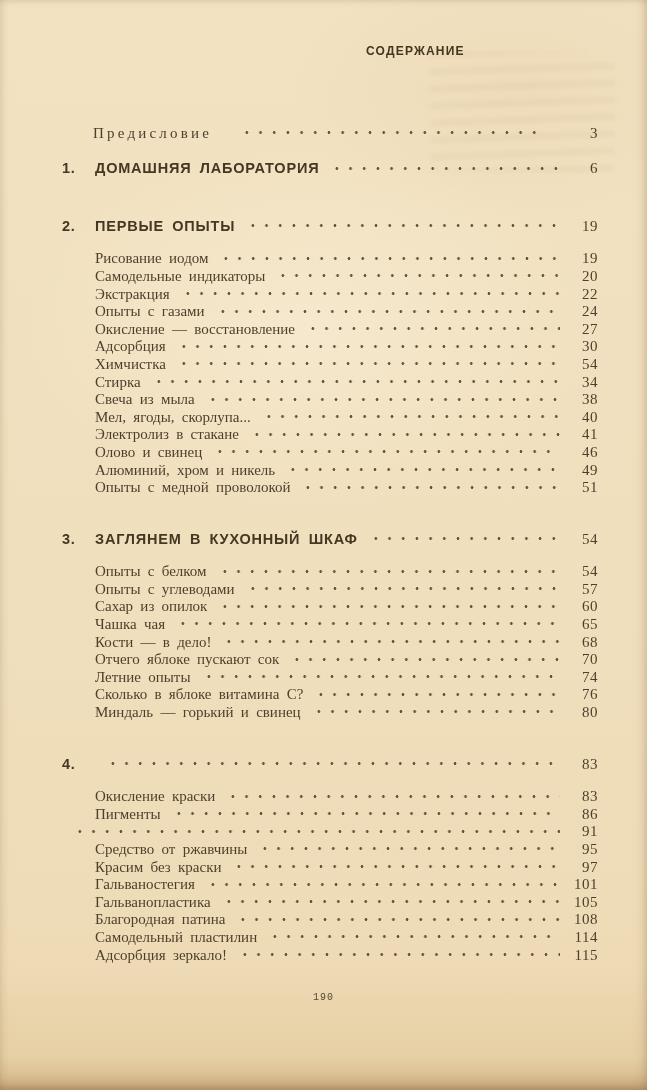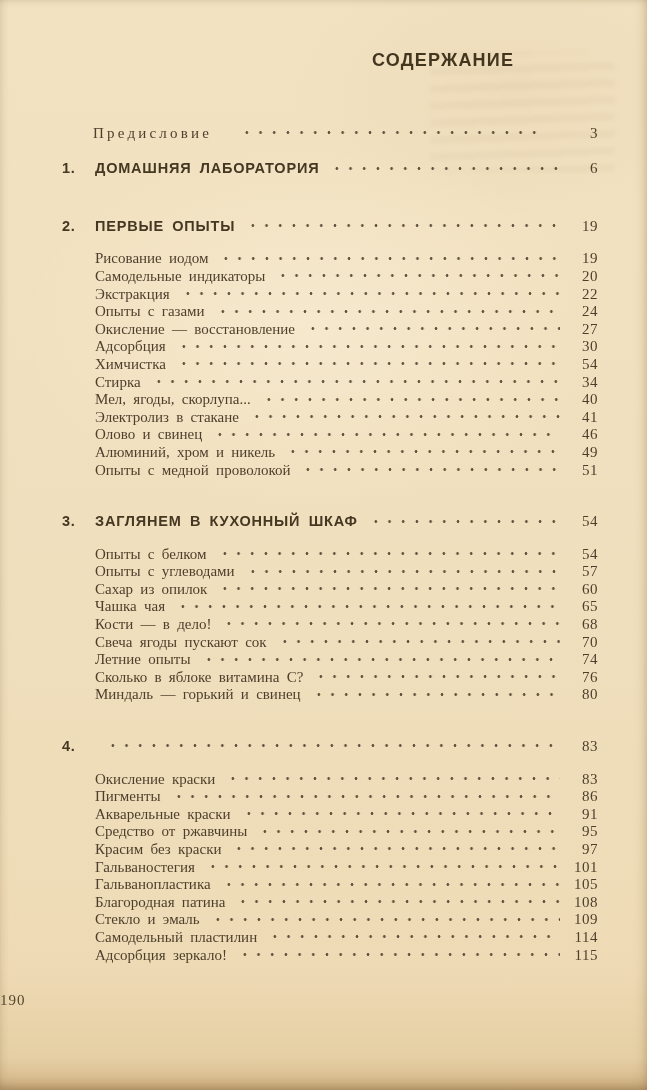--- a/index.html
+++ b/index.html
@@ -39,23 +39,23 @@
       rgba(130,105,75,0.10) 0px, rgba(130,105,75,0.10) 6px,
       rgba(130,105,75,0) 6px, rgba(130,105,75,0) 17px);
     filter: blur(2px);
     opacity: 0.55;
     pointer-events: none;
   }
   .toc-title {
     position: absolute;
     top: 40px;
     left: 362px;
-    margin: 10px;
+    margin: 4px;
     font-family: "Liberation Sans", sans-serif;
-    font-size: 18px;
+    font-size: 12px;
     font-weight: bold;
     letter-spacing: 1.2px;
     color: #42361f;
   }
   .content {
     position: absolute;
     top: 120px;
     left: 62px;
     width: 536px;
   }
@@ -112,24 +112,25 @@
   }
   .mt-ch1 { margin-top: 18px; }
   .mt-ch  { margin-top: 34px; }
   .mt-ch2 { margin-top: 40px; }
   .items  { margin-top: 15px; }
   .folio {
     position: absolute;
     top: 992px;
     left: 0;
     width: 100%;
-    text-align: left;
-    font-size: 15px;
+    text-align: center;
+    font-size: 10px;
     letter-spacing: 1px;
     color: #55462f;
+    font-family: Liberation Mono, monospace;
   }
 </style>
 </head>
 <body>
 
 <div class="page">
   <div class="bleed"></div>
 
   <h1 class="toc-title">СОДЕРЖАНИЕ</h1>
 
@@ -189,20 +190,25 @@
           <span class="etitle">Химчистка</span>
           <span class="dots"></span>
           <span class="pnum">54</span>
         </div>
         <div class="row item-row">
           <span class="etitle">Стирка</span>
           <span class="dots"></span>
           <span class="pnum">34</span>
         </div>
         <div class="row item-row">
+          <span class="etitle">Свеча из мыла</span>
+          <span class="dots"></span>
+          <span class="pnum">38</span>
+        </div>
+        <div class="row item-row">
           <span class="etitle">Мел, ягоды, скорлупа...</span>
           <span class="dots"></span>
           <span class="pnum">40</span>
         </div>
         <div class="row item-row">
           <span class="etitle">Электролиз в стакане</span>
           <span class="dots"></span>
           <span class="pnum">41</span>
         </div>
         <div class="row item-row">
@@ -248,21 +254,21 @@
           <span class="etitle">Чашка чая</span>
           <span class="dots"></span>
           <span class="pnum">65</span>
         </div>
         <div class="row item-row">
           <span class="etitle">Кости — в дело!</span>
           <span class="dots"></span>
           <span class="pnum">68</span>
         </div>
         <div class="row item-row">
-          <span class="etitle">Свеча ягоды пускают сок</span>
+          <span class="etitle">Отчего яблоке пускают сок</span>
           <span class="dots"></span>
           <span class="pnum">70</span>
         </div>
         <div class="row item-row">
           <span class="etitle">Летние опыты</span>
           <span class="dots"></span>
           <span class="pnum">74</span>
         </div>
         <div class="row item-row">
           <span class="etitle">Сколько в яблоке витамина С?</span>
@@ -286,21 +292,20 @@
           <span class="etitle">Окисление краски</span>
           <span class="dots"></span>
           <span class="pnum">83</span>
         </div>
         <div class="row item-row">
           <span class="etitle">Пигменты</span>
           <span class="dots"></span>
           <span class="pnum">86</span>
         </div>
         <div class="row item-row">
-          <span class="etitle">Акварельные краски</span>
           <span class="dots"></span>
           <span class="pnum">91</span>
         </div>
         <div class="row item-row">
           <span class="etitle">Средство от ржавчины</span>
           <span class="dots"></span>
           <span class="pnum">95</span>
         </div>
         <div class="row item-row">
           <span class="etitle">Красим без краски</span>
@@ -314,25 +319,20 @@
         </div>
         <div class="row item-row">
           <span class="etitle">Гальванопластика</span>
           <span class="dots"></span>
           <span class="pnum">105</span>
         </div>
         <div class="row item-row">
           <span class="etitle">Благородная патина</span>
           <span class="dots"></span>
           <span class="pnum">108</span>
-        </div>
-        <div class="row item-row">
-          <span class="etitle">Стекло и эмаль</span>
-          <span class="dots"></span>
-          <span class="pnum">109</span>
         </div>
         <div class="row item-row">
           <span class="etitle">Самодельный пластилин</span>
           <span class="dots"></span>
           <span class="pnum">114</span>
         </div>
         <div class="row item-row">
           <span class="etitle">Адсорбция зеркало!</span>
           <span class="dots"></span>
           <span class="pnum">115</span>

